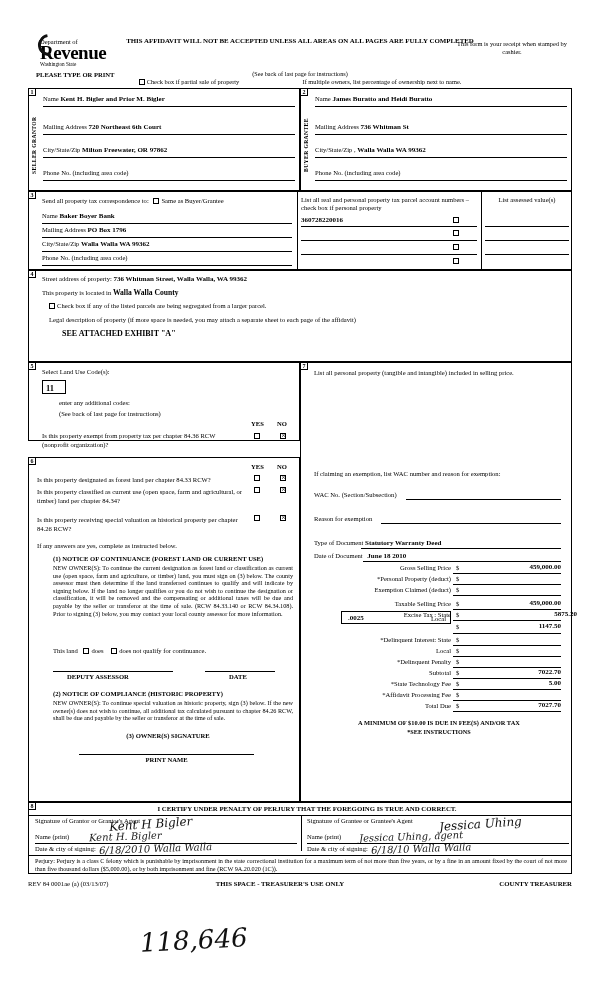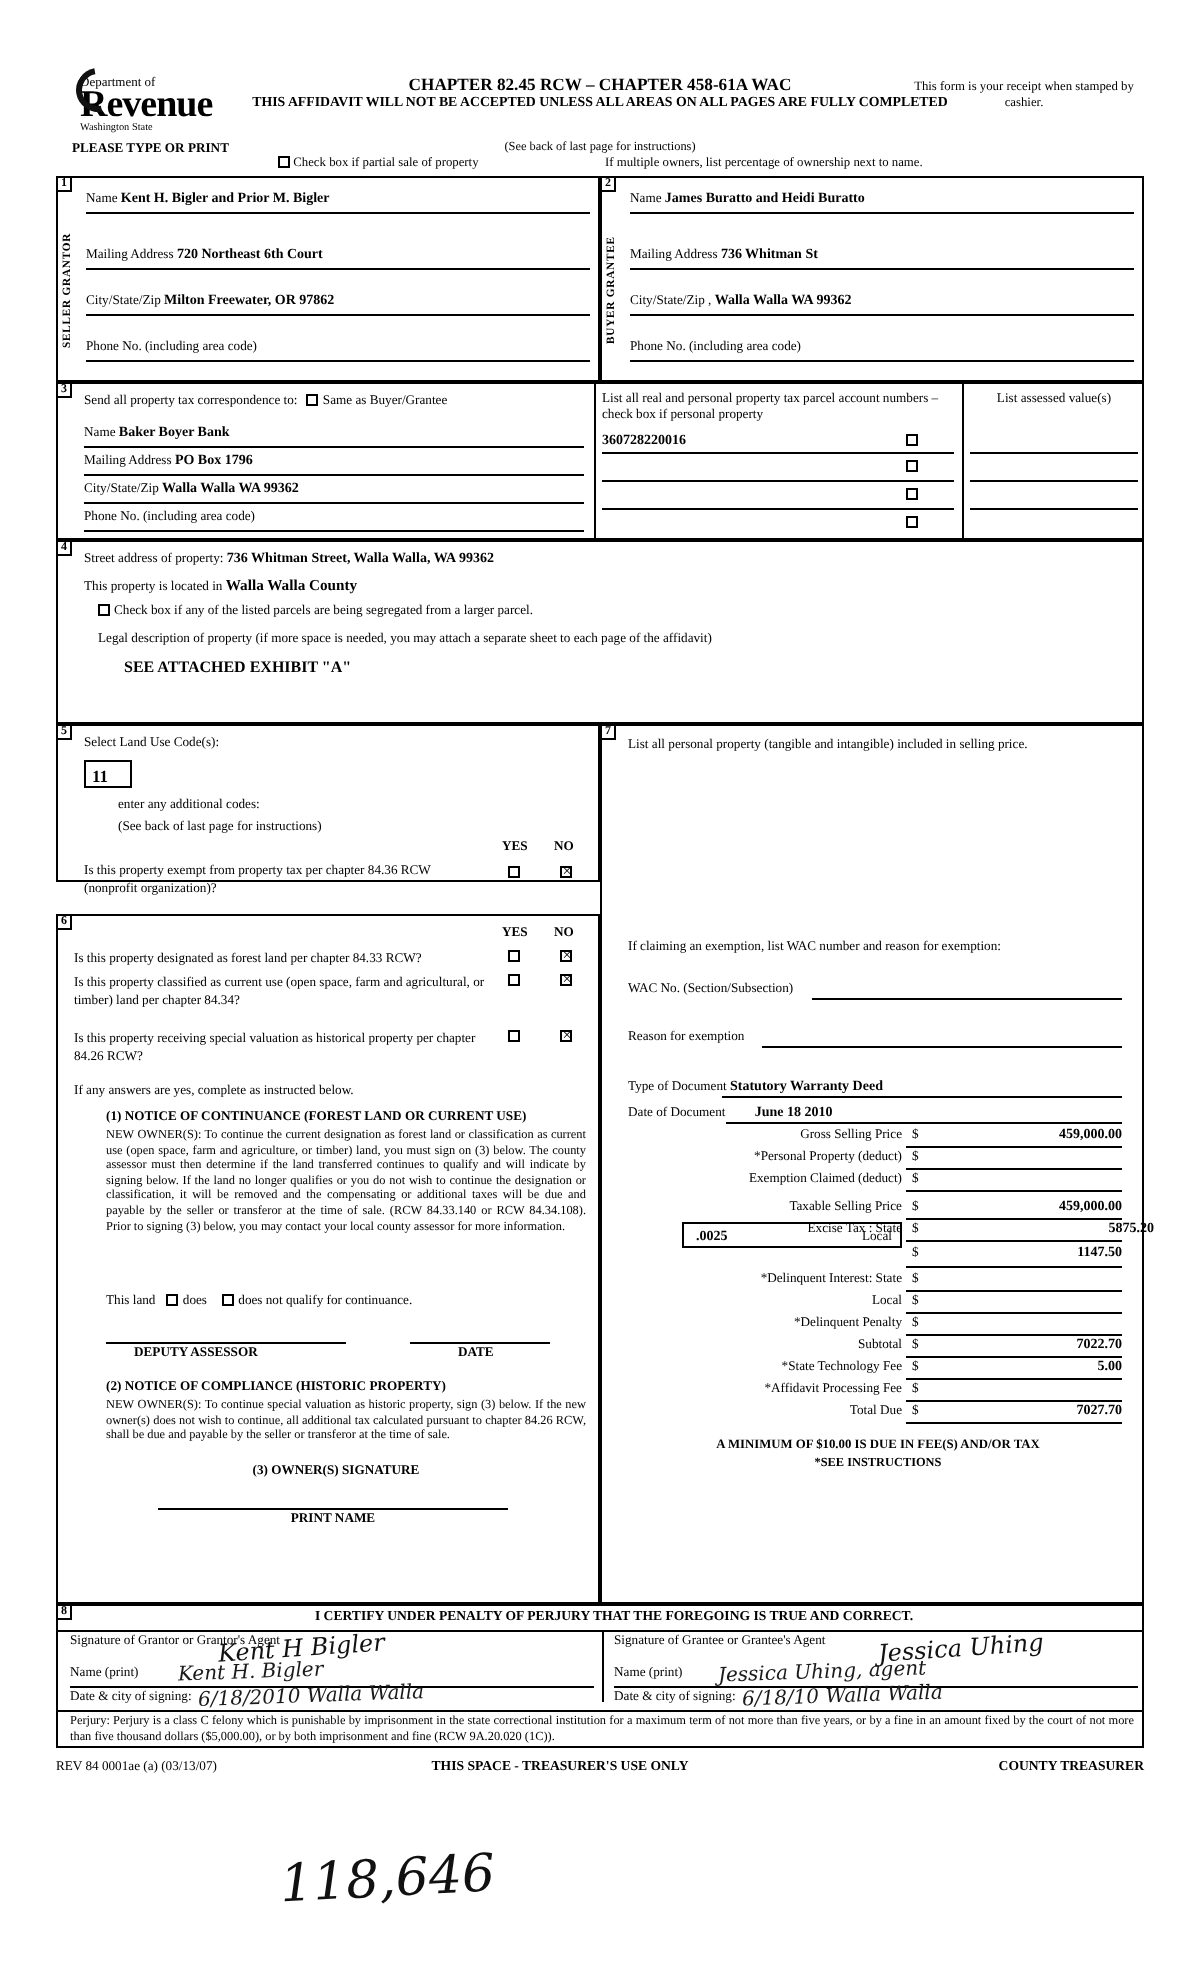--- a/index.html
+++ b/index.html
@@ -81,21 +81,20 @@
 
   <div class="header">
     <div class="logo">
       <div class="swoosh"></div>
       <div class="dept">Department of</div>
       <div class="rev">Revenue</div>
       <div class="wash">Washington State</div>
     </div>
     <div class="type-note">PLEASE TYPE OR PRINT</div>
     <div class="title-block">
-      <div class="t2">CHAPTER 82.45 RCW – CHAPTER 458-61A WAC</div>
       <div class="t3">THIS AFFIDAVIT WILL NOT BE ACCEPTED UNLESS ALL AREAS ON ALL PAGES ARE FULLY COMPLETED</div>
     </div>
     <div class="receipt">This form is your receipt when stamped by cashier.</div>
   </div>
 
   <div class="subline">(See back of last page for instructions)</div>
   <div class="checkline">
     <span class="cbx"></span><span>Check box if partial sale of property</span>
     <span style="display:inline-block; width:60px;"></span>
     <span>If multiple owners, list percentage of ownership next to name.</span>
@@ -316,21 +315,21 @@
     <div class="line" style="left:80px; top:160px; width:180px;"></div>
 
     <div class="fld" style="left:13px; top:176px;">
       <span>Type of Document</span>
       <span class="val">Statutory Warranty Deed</span>
     </div>
     <div class="line" style="left:60px; top:185px; width:200px;"></div>
 
     <div class="fld" style="left:13px; top:189px;">
       <span>Date of Document</span>
-      <span class="val" style="margin-left:13px;">June 18  2010</span>
+      <span class="val" style="margin-left:3px;">June 18  2010</span>
     </div>
     <div class="line" style="left:62px; top:198px; width:198px;"></div>
 
     <div>
 
       <div class="fld r" style="left:40px; top:201px; width:110px;">Gross Selling Price</div>
       <div class="fld" style="left:155px; top:201px;">$</div>
       <div class="fld val r" style="left:190px; top:200px; width:70px;">459,000.00</div>
       <div class="line" style="left:152px; top:210px; width:108px;"></div>
 

